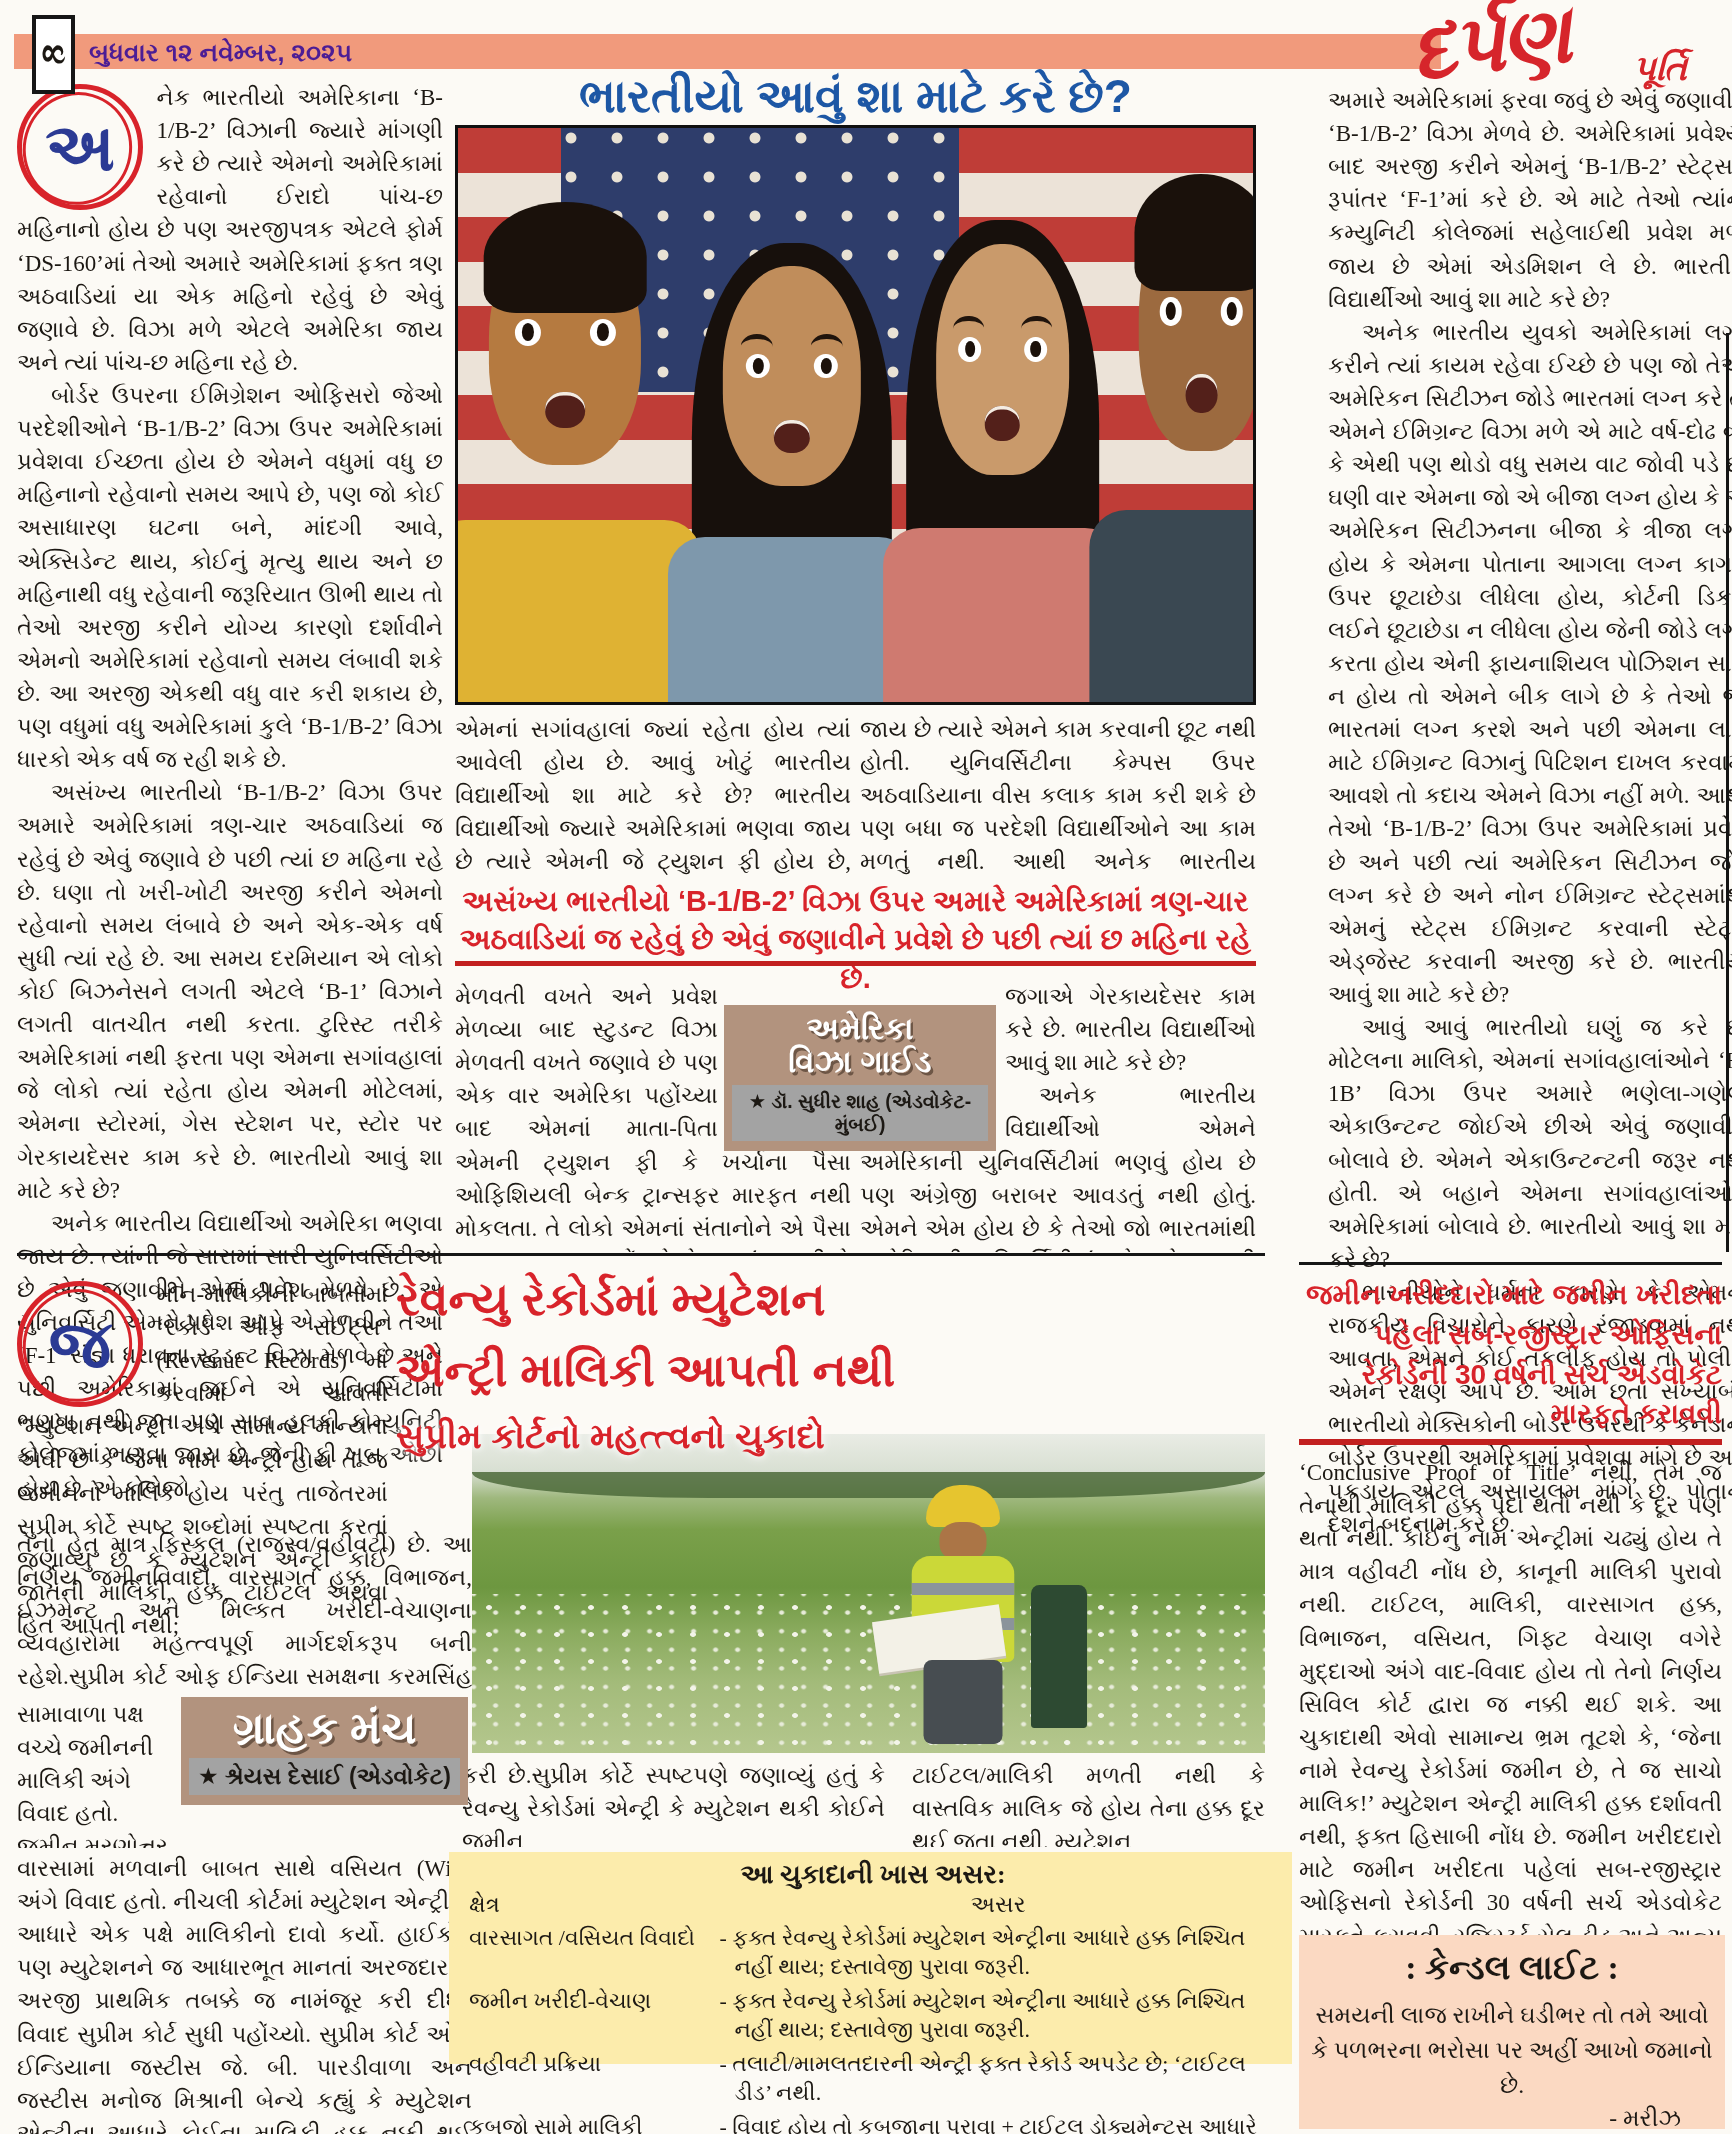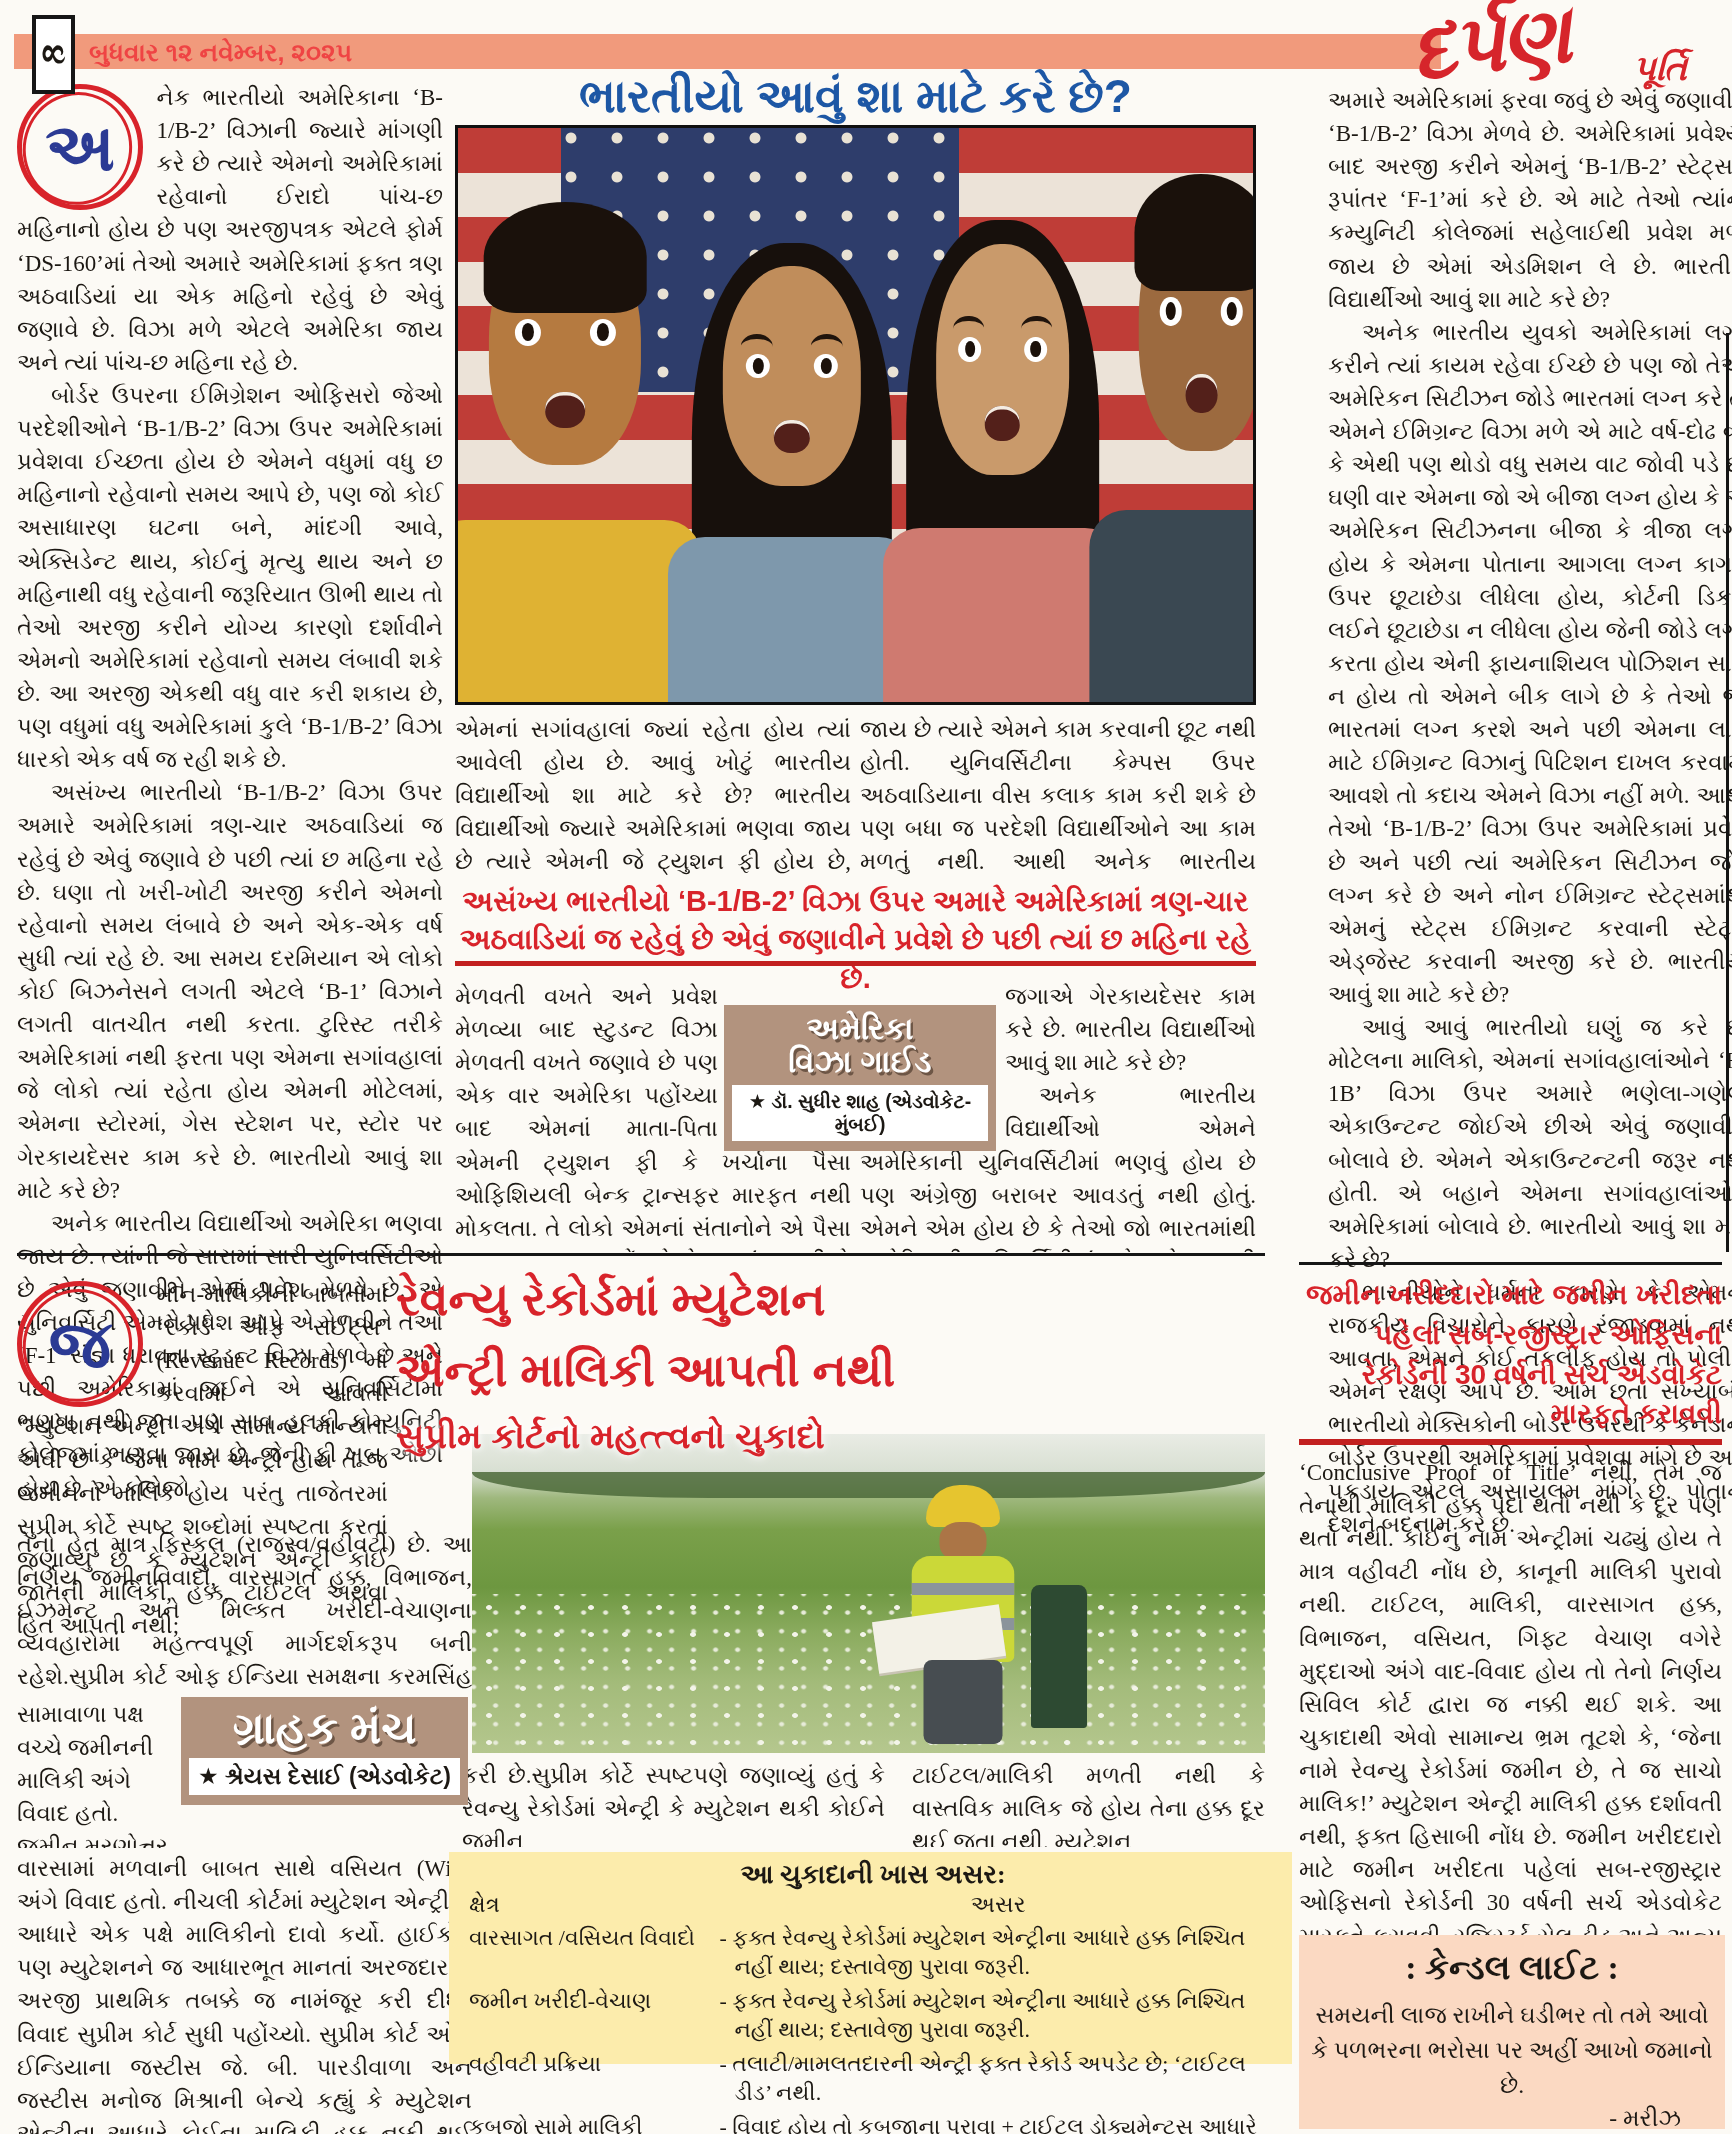--- a/index.html
+++ b/index.html
@@ -13,21 +13,21 @@
   .body-text { font-size:23px; line-height:1.44; text-align:justify; }
   .indent { text-indent:34px; }
   .rule-black { background:#161616; }
   .rule-red { background:#c2201f; }
 
   
   .header-bar { left:14.3px; top:34px; width:1427px; height:35px; background:#f19a7c; }
   .pageno-box { left:32px; top:15px; width:35px; height:71px; background:#ffffff;
     border:4.2px solid #161616; display:flex; align-items:center; justify-content:center; z-index:5; }
   .pageno { font-size:32px; font-weight:bold; transform:rotate(90deg); }
-  .date-text { left:89px; top:38px; font-weight:bold; font-size:25px; color:#ef4444; z-index:6; }
+  .date-text { left:89px; top:38px; font-weight:bold; font-size:25px; color:#4c1d95; z-index:6; }
   .masthead-script { left:1410px; top:-1.7px; color:#d6252b; font-size:81px; font-weight:bold;
     font-style:italic; transform:rotate(-7deg); letter-spacing:-3.4px; }
   .masthead-suffix { left:1633px; top:49px; color:#d6252b; font-size:35px; font-weight:bold;font-style:italic; }
 
   
   .a1-headline { left:455px; top:69px; width:801px; text-align:center;
     font-weight:bold; font-size:46px; color:#1d57a5; }
   .col1 { left:17px; top:81px; width:426px; height:1168px; }
   .col4 { left:1328px; top:84px; width:422px; height:1168px;font-family:Liberation Serif, serif; }
   .midL { left:455px; top:713px; width:396px; height:167px; overflow:hidden; }
@@ -45,21 +45,21 @@
   .ring-outer { position:absolute; inset:0; border:5.9px solid #d8232a; border-radius:50%; }
   .ring-inner { position:absolute; inset:7.6px 11px 5.9px 5.9px; border:3.4px solid #d8232a;
     border-radius:50%; transform:rotate(16deg); }
   .dropcap-letter { position:absolute; inset:0; display:flex; align-items:center;
     justify-content:center; font-size:66px; font-weight:bold; color:#2b3a94; }
 
   
   .tan-box { background:#b2937e; box-sizing:border-box; padding:6.7px 8.4px 10px; text-align:center; z-index:8; }
   .tan-title { color:#ffffff; font-weight:bold; line-height:1.08;
     text-shadow:2.5px 2.5px 0 #6d5646; font-family:"Liberation Sans","DejaVu Sans",sans-serif; }
-  .tan-byline { background:#ffffff; margin-top:6.7px; font-weight:bold; padding:5px 3.4px;
+  .tan-byline { background:#a3a3a3; margin-top:6.7px; font-weight:bold; padding:5px 3.4px;
     font-family:"Liberation Sans","DejaVu Sans",sans-serif; }
 
   
   .photo1 { left:455px; top:125px; width:801px; height:580px; box-sizing:border-box;
     border:3.4px solid #101010; overflow:hidden; z-index:2; }
   .flag-stripes { position:absolute; inset:0;
     background:repeating-linear-gradient(180deg,#bf3d37 0 45px,#ece3d8 45px 89px); }
   .flag-canton { position:absolute; left:13%; top:0; width:50%; height:46%; background:#2e3d6b;
     background-image:radial-gradient(circle at 10px 10px, #e9e2d4 5px, transparent 5.9px);
     background-size:46px 39px; }

